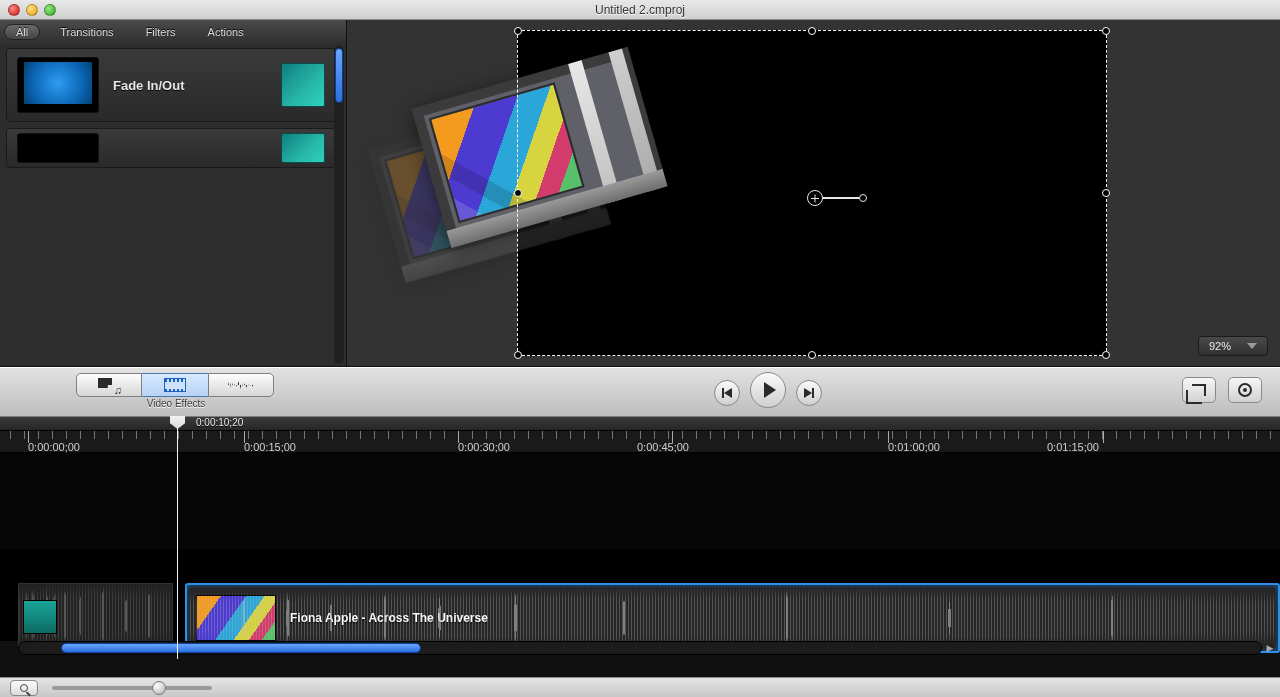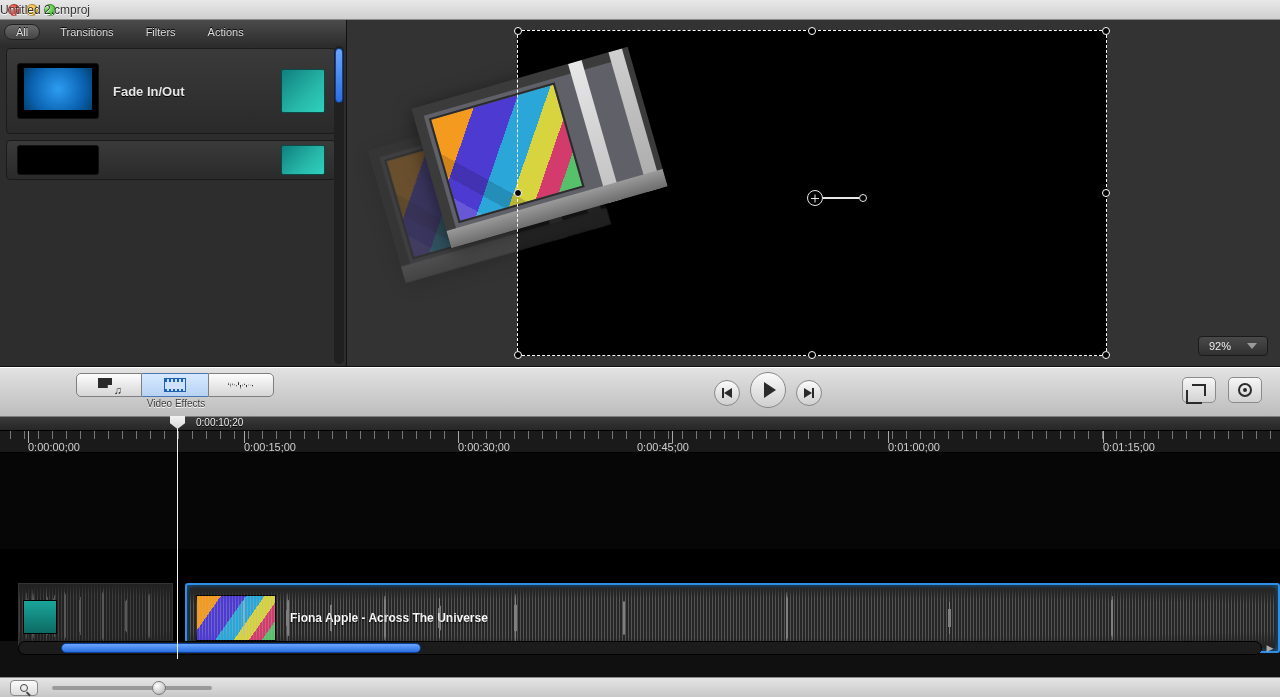--- a/index.html
+++ b/index.html
@@ -4,30 +4,30 @@
 <style>
   * { box-sizing: border-box; margin: 0; padding: 0; }
   html, body { width: 1280px; height: 697px; overflow: hidden; font-family: "Lucida Grande", "Helvetica Neue", Arial, sans-serif; font-size: 12px; background:#b9b9b9; }
   
   .titlebar { height:20px; background: linear-gradient(#e8e8e8,#cfcfcf); border-bottom:1px solid #8a8a8a; display:flex; align-items:center; position:relative; }
   .traffic { display:flex; gap:6px; margin-left:8px; }
   .tl { width:12px; height:12px; border-radius:50%; border:1px solid rgba(0,0,0,.25); }
   .tl.red { background: radial-gradient(circle at 35% 35%, #ff8b82, #e0443e 60%, #b7261f); }
   .tl.yellow { background: radial-gradient(circle at 35% 35%, #ffe08a, #f1b93b 60%, #c28a12); }
   .tl.green { background: radial-gradient(circle at 35% 35%, #9be48a, #57c443 60%, #2f8f21); }
-  .wintitle { position:absolute; left:0; right:0; color:#333; font-size:12px; text-shadow:0 1px 0 #fff; }
+  .wintitle { position:absolute; left:0; right:0; text-align:center; color:#333; font-size:12px; text-shadow:0 1px 0 #fff; }
 
   
   .upper { height:347px; background:#3b3b3b; display:flex; border-bottom:1px solid #111; }
   .sidebar { width:347px; background:#2d2d2d; display:flex; flex-direction:column; border-right:1px solid #111; }
   .tabbar { height:24px; background: linear-gradient(#4b4b4b,#2f2f2f); display:flex; align-items:center; padding:0 4px; gap:8px; }
   .pill { color:#ddd; font-size:11px; padding:2px 12px; border-radius:10px; cursor:default; text-shadow:0 -1px 0 #000; }
   .pill.active { background: linear-gradient(#6a6a6a,#444); border:1px solid #222; padding:1px 11px; }
   .fxlist { flex:1; overflow:hidden; position:relative; padding:4px 10px 0 6px; }
-  .fxitem { height:86px; margin-bottom:6px; background: linear-gradient(#3a3a3a,#2a2a2a); border:1px solid #1a1a1a; border-radius:4px; display:flex; align-items:center; gap:14px; padding:0 10px; }
+  .fxitem { height:74px; margin-bottom:6px; background: linear-gradient(#3a3a3a,#2a2a2a); border:1px solid #1a1a1a; border-radius:4px; display:flex; align-items:center; gap:14px; padding:0 10px; }
   .thumb { width:82px; height:56px; background:#000; border-radius:3px; border:1px solid #111; position:relative; overflow:hidden; flex-shrink:0; }
   .thumb .bluescr { position:absolute; inset:4px 6px 8px 6px; background: radial-gradient(circle at 50% 50%, #2d9df2 0%, #0b63b2 65%, #03416f 100%); }
   .fxtitle { color:#e6e6e6; font-weight:600; font-size:13px; flex:1; text-shadow:0 1px 0 #000; }
   .swatch { width:44px; height:44px; background: linear-gradient(135deg,#0f7f7f,#27b7a8 60%,#2fd1bf); border:1px solid #0a4a47; border-radius:2px; flex-shrink:0; }
   
   .thumb.fly .bluescr { inset:16px 22px 16px 22px; }
   .thumb.rotate .bluescr { inset:14px 20px; transform:rotate(-35deg); }
   .thumb.slide .bluescr { inset:6px 30px 28px 6px; }
 
   .vscroll { position:absolute; right:2px; top:2px; bottom:2px; width:10px; background:#202020; border-radius:5px; }
@@ -374,21 +374,21 @@
       <div class="lbl" style="left: 28px;">0:00:00;00</div>
       <div class="tick major" style="left: 244px;"></div>
       <div class="lbl" style="left: 244px;">0:00:15;00</div>
       <div class="tick major" style="left: 458px;"></div>
       <div class="lbl" style="left: 458px;">0:00:30;00</div>
       <div class="tick major" style="left: 672px;"></div>
       <div class="lbl" style="left: 637px;">0:00:45;00</div>
       <div class="tick major" style="left: 888px;"></div>
       <div class="lbl" style="left: 888px;">0:01:00;00</div>
       <div class="tick major" style="left: 1103px;"></div>
-      <div class="lbl" style="left: 1103px;">0:01:15;00</div>
+      <div class="lbl" style="left: 1047px;">0:01:15;00</div>
     </div>
   <div class="playhead"></div>
 
   <div class="tracks">
     <div class="trk video"></div>
 
     <div class="preclip">
       <div class="waveshape"></div>
       <div class="mini"></div>
     </div>

